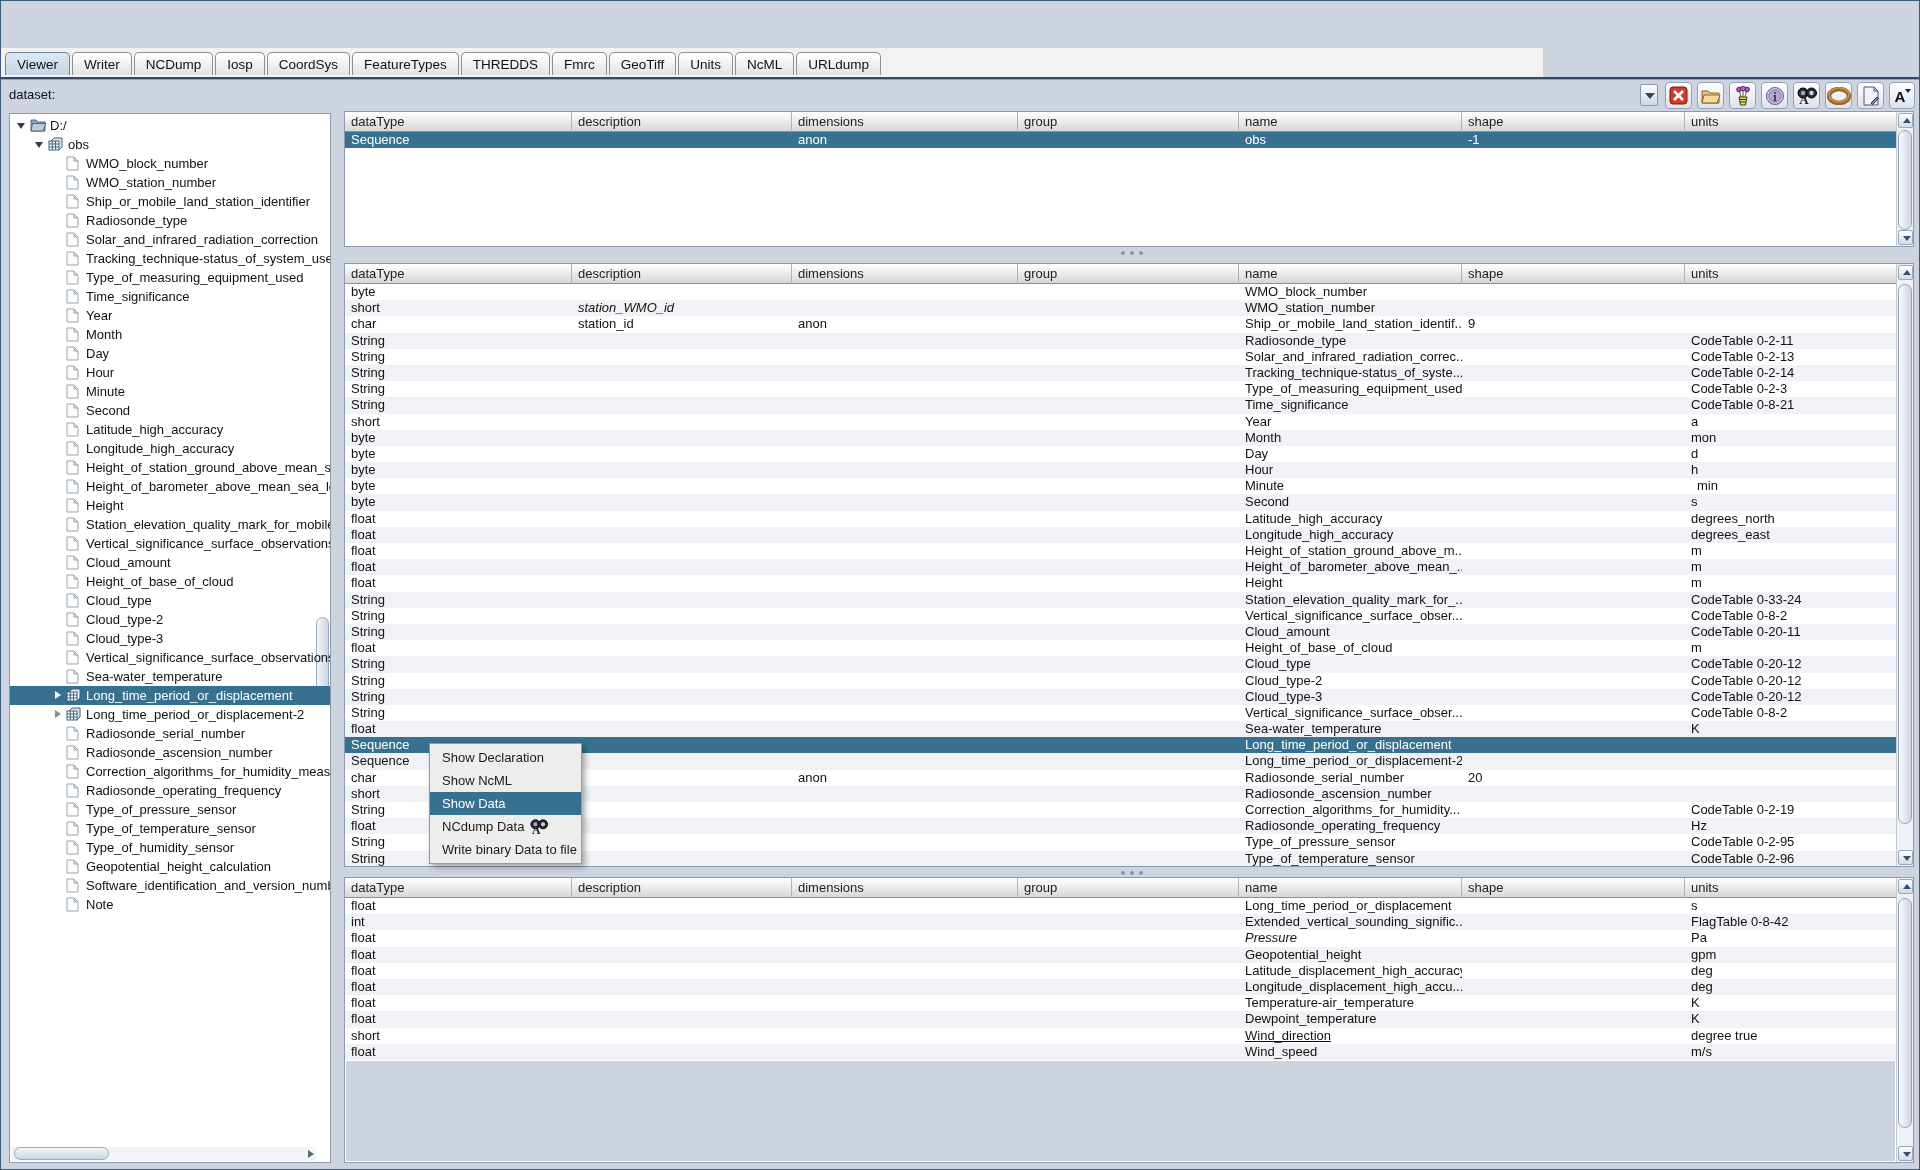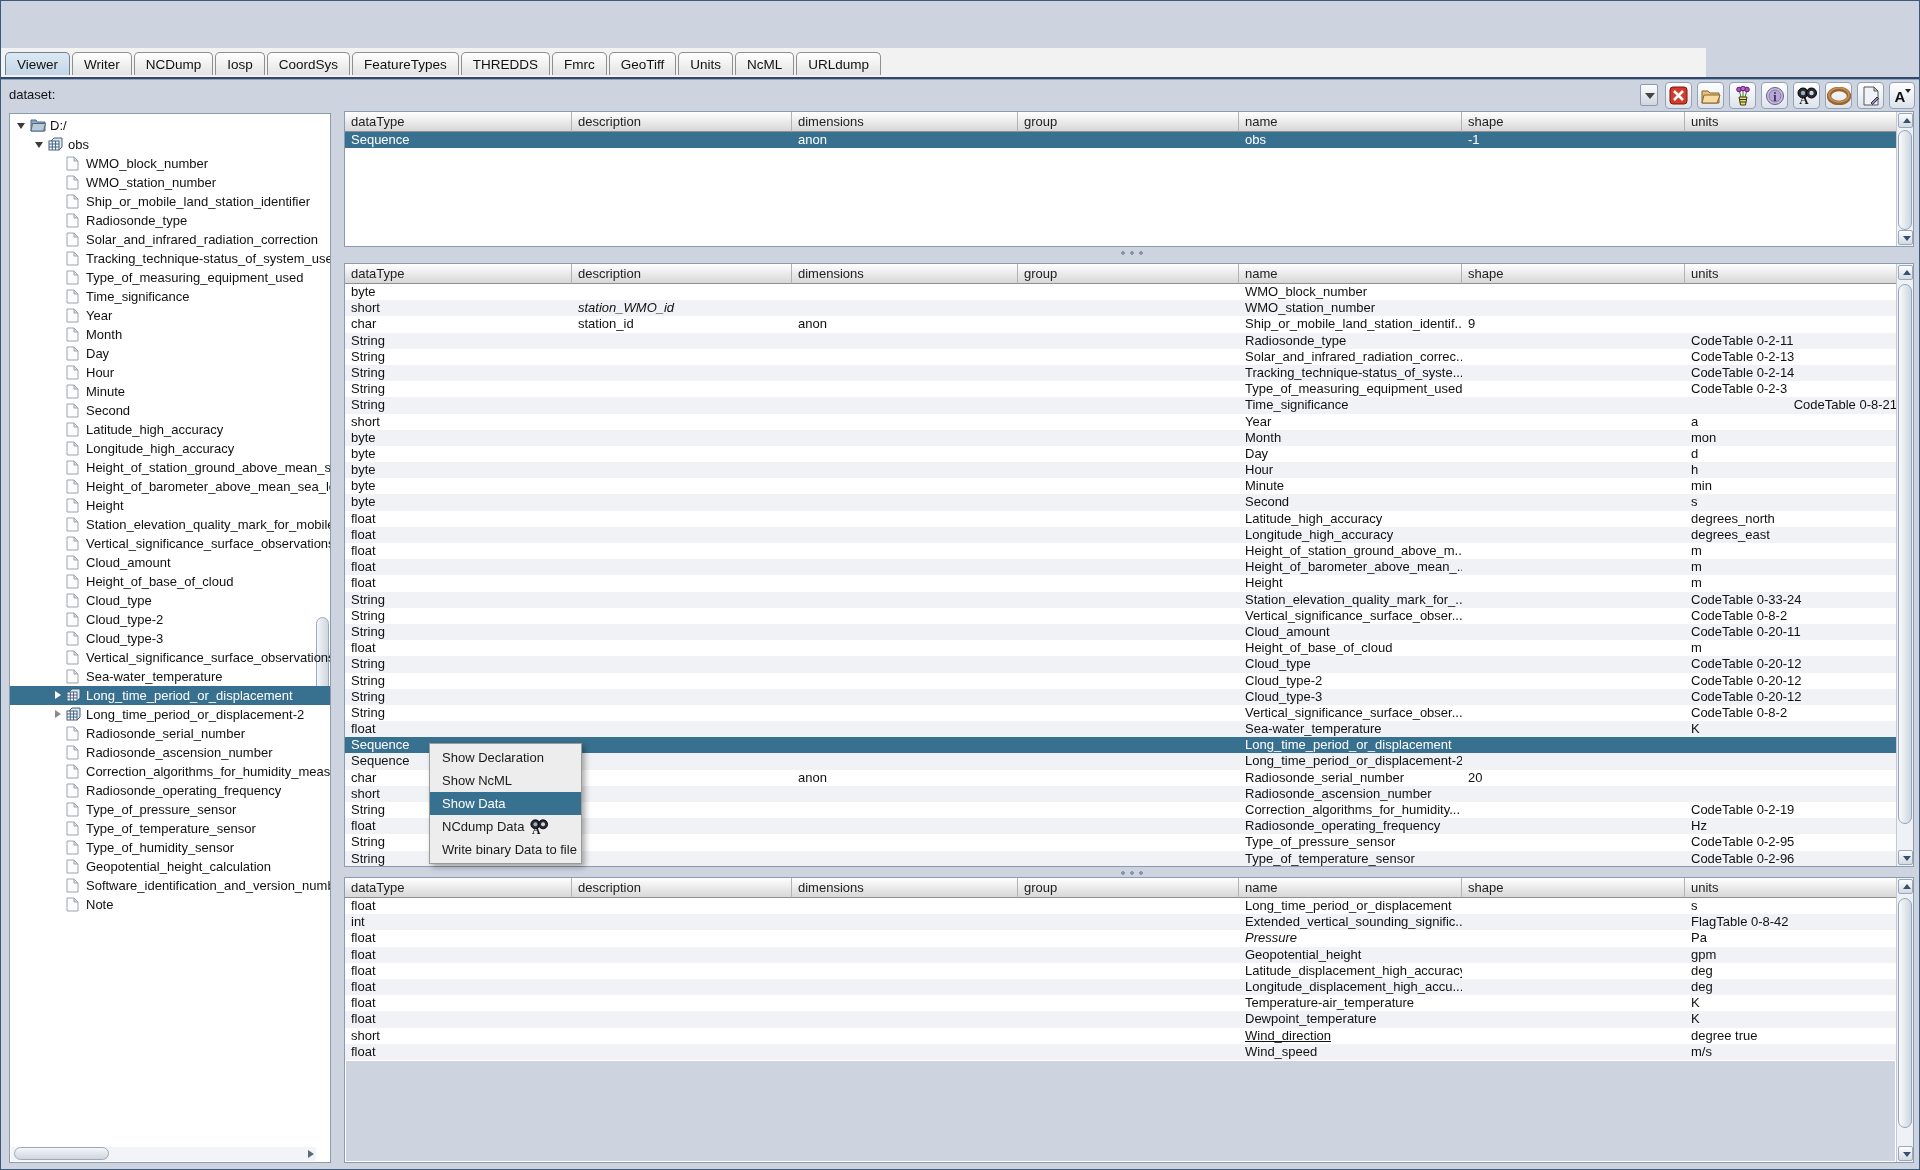--- a/index.html
+++ b/index.html
@@ -31,21 +31,21 @@
   .g-x { position:absolute; left:0; top:2px; width:100%; text-align:center; color:#fff; font-size:13px; font-weight:bold; text-shadow:0 1px 2px #0008; line-height:14px;}
 
   
   .menubar { position:absolute; left:0; top:22px; width:1920px; height:25px;
              background:linear-gradient(#fbfbfb,#ededed); border-bottom:1px solid #c9c9c9;
              display:flex; align-items:center; padding-left:10px; gap:0; }
   .mitem { font-size:13.5px; color:#111; padding:3px 9px; }
   .mitem u { text-decoration:underline; }
 
   
-  .tabbar { position:absolute; left:0; top:47px; width:1705px; height:29px;
+  .tabbar { position:absolute; left:0; top:47px; width:1542px; height:29px;
             background:#f2f2f2; padding:3px 0 0 4px; }
   .tab { display:inline-block; font-size:13.5px; color:#111; padding:4px 11px 3px 11px;
          border:1px solid #8f8f8f; border-bottom:none; border-radius:5px 5px 0 0;
          background:linear-gradient(#ffffff,#e3e3e3); margin-right:2px; position:relative; top:1px; }
   .tab.sel { background:linear-gradient(#dde9f4,#c3d5e6); border-color:#6f8396; }
 
   
   .dsrow { position:absolute; left:0; top:76px; width:1920px; height:33px;
            background:#cdd3df; border-top:2px solid #33486b; box-shadow:inset 0 1px 0 #8fa3c0; }
   .ds-label { position:absolute; left:8px; top:8px; font-size:13px; color:#111; }
@@ -699,21 +699,21 @@
         <div class="td" style="width: 223px;"></div>
         <div class="td" style="width: 212px;">CodeTable 0-2-3</div>
       </div>
       <div class="trw alt">
         <div class="td" style="width: 227px;">String</div>
         <div class="td" style="width: 220px;"></div>
         <div class="td" style="width: 226px;"></div>
         <div class="td" style="width: 221px;"></div>
         <div class="td" style="width: 223px;">Time_significance</div>
         <div class="td" style="width: 223px;"></div>
-        <div class="td" style="width: 212px; text-align: right;">CodeTable 0-8-21</div>
+        <div class="td" style="width: 212px;">CodeTable 0-8-21</div>
       </div>
       <div class="trw">
         <div class="td" style="width: 227px;">short</div>
         <div class="td" style="width: 220px;"></div>
         <div class="td" style="width: 226px;"></div>
         <div class="td" style="width: 221px;"></div>
         <div class="td" style="width: 223px;">Year</div>
         <div class="td" style="width: 223px;"></div>
         <div class="td" style="width: 212px;">a</div>
       </div>
@@ -744,21 +744,21 @@
         <div class="td" style="width: 223px;"></div>
         <div class="td" style="width: 212px;">h</div>
       </div>
       <div class="trw">
         <div class="td" style="width: 227px;">byte</div>
         <div class="td" style="width: 220px;"></div>
         <div class="td" style="width: 226px;"></div>
         <div class="td" style="width: 221px;"></div>
         <div class="td" style="width: 223px;">Minute</div>
         <div class="td" style="width: 223px;"></div>
-        <div class="td" style="width: 212px;">min</div>
+        <div class="td" style="width: 212px; margin-left: 6px;">min</div>
       </div>
       <div class="trw alt">
         <div class="td" style="width: 227px;">byte</div>
         <div class="td" style="width: 220px;"></div>
         <div class="td" style="width: 226px;"></div>
         <div class="td" style="width: 221px;"></div>
         <div class="td" style="width: 223px;">Second</div>
         <div class="td" style="width: 223px;"></div>
         <div class="td" style="width: 212px;">s</div>
       </div>

